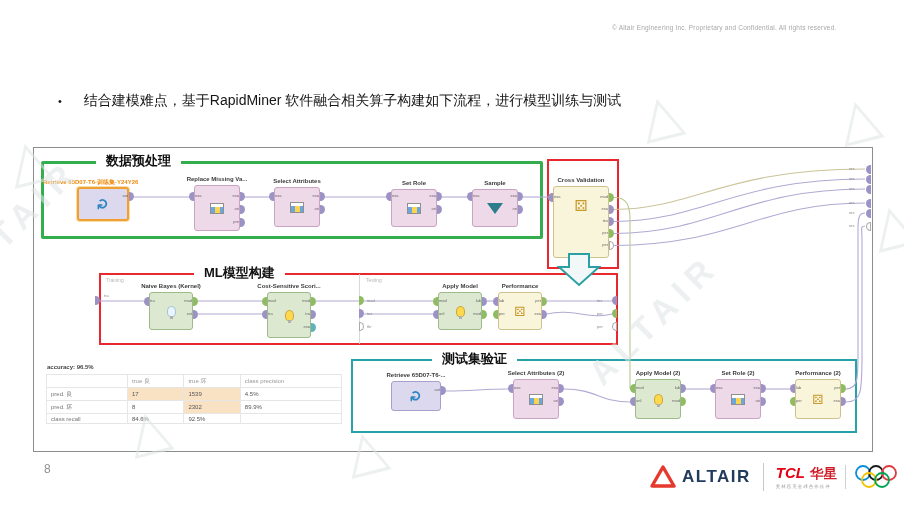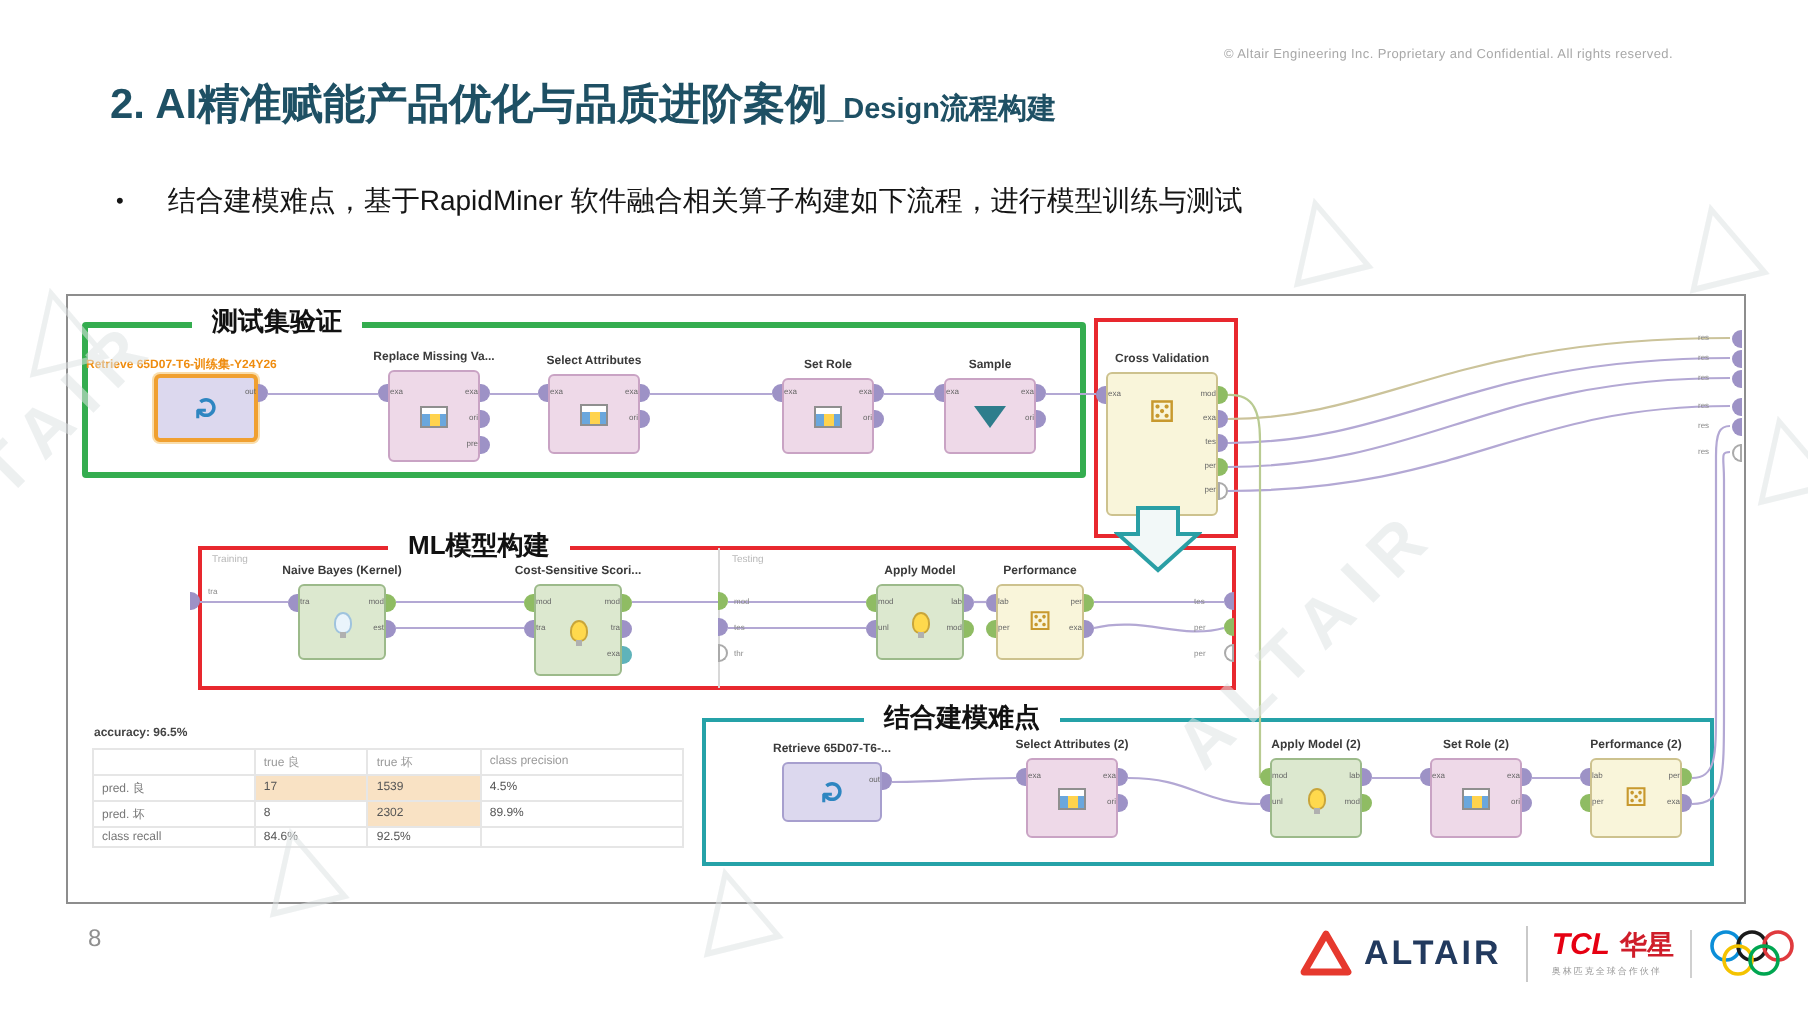--- a/index.html
+++ b/index.html
@@ -90,23 +90,20 @@
   .wm.tri{font-size:54px;transform:rotate(-14deg);}
   .wm.word{font-size:34px;letter-spacing:8px;transform:rotate(-45deg);}
 </style>
 </head>
 <body>
 
 <div class="slide">
 
   <div class="copyright">© Altair Engineering Inc. Proprietary and Confidential. All rights reserved.</div>
 
-  <div class="title">
-    <span class="main">2. AI精准赋能产品优化与品质进阶案例</span><span class="suffix">_Design流程构建</span>
-  </div>
 
   <div class="bullet-row">
     <span class="bullet-dot">•</span>
     <span>结合建模难点，基于RapidMiner 软件融合相关算子构建如下流程，进行模型训练与测试</span>
   </div>
 
   <div class="panel">
 
     <svg class="wires" width="840" height="305">
       <path class="wire" d="M100,49 H155"></path>
@@ -130,29 +127,29 @@
       <path class="wire" d="M513,166 C538,160 556,172 578,166"></path>
       <path class="wire" d="M412,243 C440,243 448,241 474,241"></path>
       <path class="wire" d="M530,241 C562,241 566,254 596,254"></path>
       <path class="wire" d="M652,241 H676"></path>
       <path class="wire" d="M732,241 H756"></path>
       <path class="wire" d="M812,241 C824,241 824,230 824,206 L824,80 C824,68 826,65 831,65"></path>
       <path class="wire" d="M812,254 C828,254 828,242 828,206 L828,92 C828,80 826,78 831,78"></path>
     </svg>
 
     <div class="secbox green" style="left:7px;top:13px;width:502px;height:78px"></div>
-    <span class="seclabel" style="left:62px;top:4px">测试集验证</span>
+    <span class="seclabel" style="left:62px;top:4px">数据预处理</span>
 
     <div class="secbox red" style="left:513px;top:11px;width:72px;height:110px"></div>
 
     <div class="secbox red" style="left:65px;top:125px;width:519px;height:72px"></div>
     <span class="seclabel" style="left:160px;top:116px">ML模型构建</span>
 
     <div class="secbox teal" style="left:317px;top:211px;width:506px;height:74px"></div>
-    <span class="seclabel" style="left:398px;top:202px">结合建模难点</span>
+    <span class="seclabel" style="left:398px;top:202px">测试集验证</span>
 
     <span class="pane-label" style="left:72px;top:129px">Training</span>
     <span class="pane-label" style="left:332px;top:129px">Testing</span>
     <div class="divider-v" style="left:325px;top:126px;height:70px"></div>
 
     <svg style="position:absolute;left:523px;top:105px;z-index:8" width="44" height="34">
       <polygon points="12,1 32,1 32,14 42,14 22,32 2,14 12,14" fill="#f2f8f8" stroke="#2a9fa5" stroke-width="2"></polygon>
     </svg>
 
     <div class="op" style="left:43px;top:39px;width:52px;height:34px">

